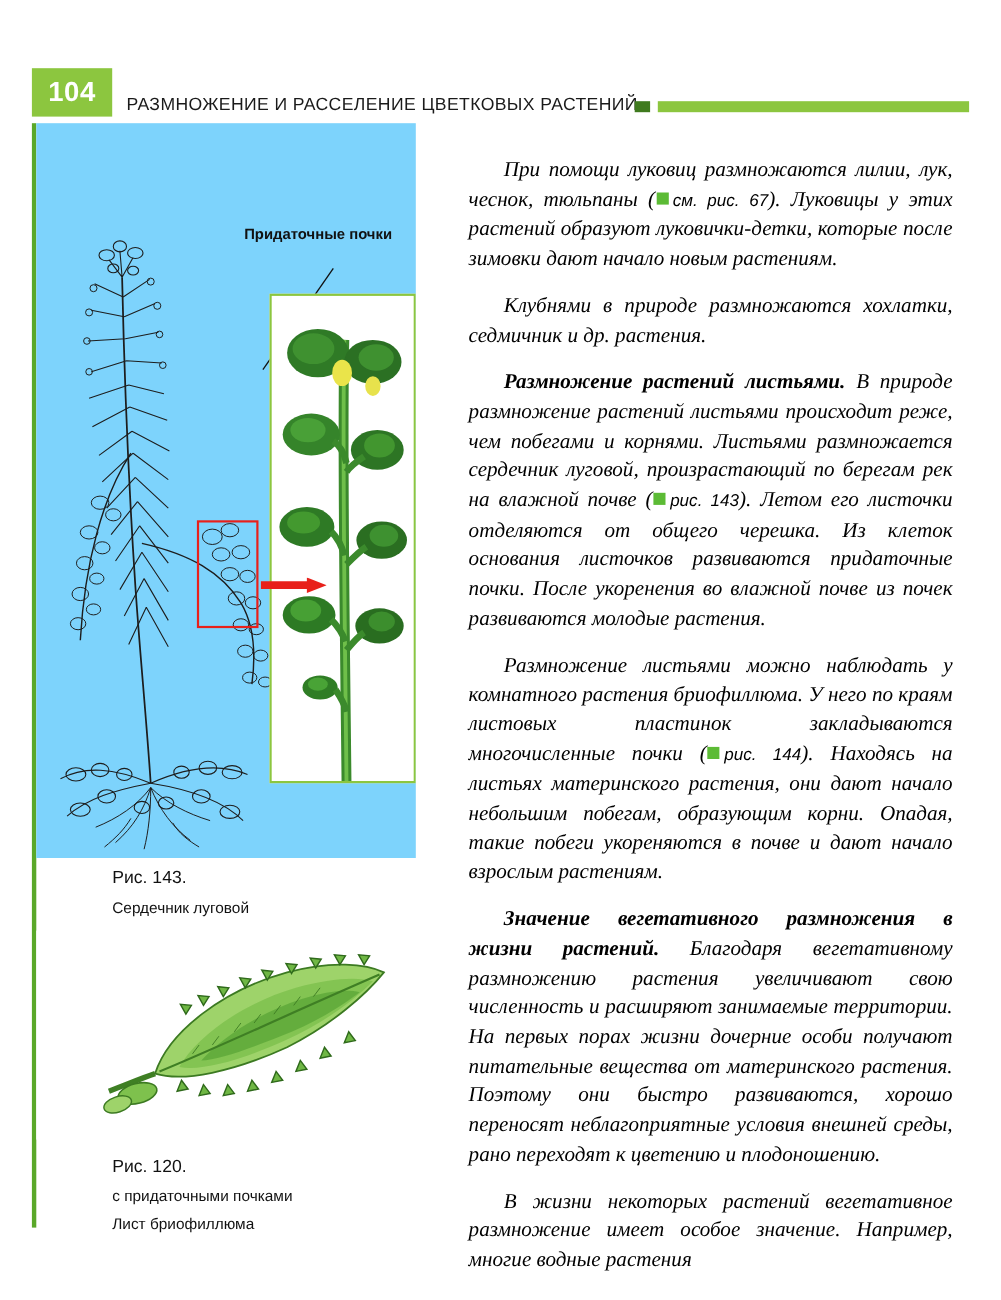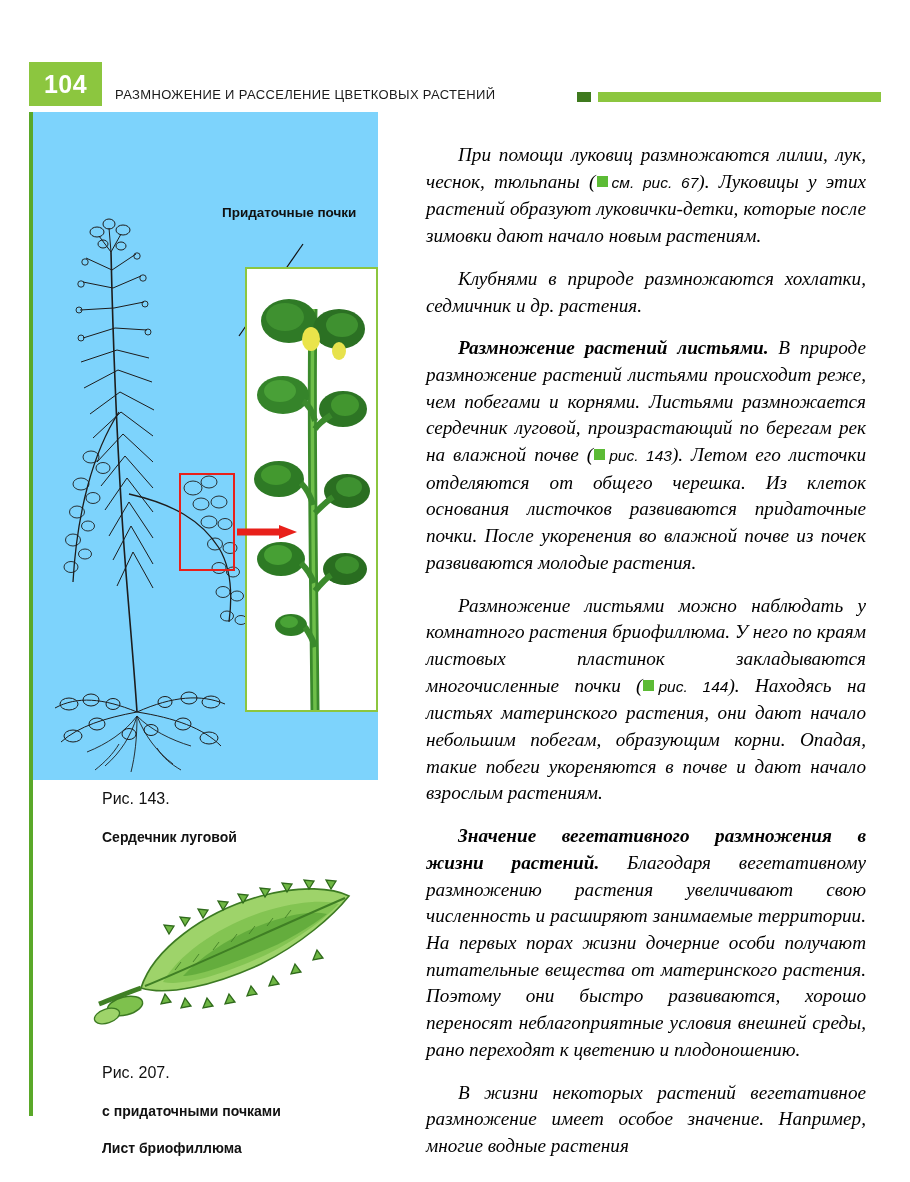--- a/index.html
+++ b/index.html
@@ -53,21 +53,21 @@
     display: flex;
     align-items: center;
     justify-content: center;
     letter-spacing: 0.5px;
   }
   .header-title {
     position: absolute;
     left: 86px;
     top: 25px;
     font-family: "Liberation Sans", sans-serif;
-    font-size: 13px;
+    font-size: 16px;
     letter-spacing: 0.35px;
     color: #1a1a1a;
     text-transform: uppercase;
     white-space: nowrap;
   }
   .header-bar-dark {
     position: absolute;
     right: 290px;
     top: 30px;
     width: 14px;
@@ -109,21 +109,21 @@
   }
 
   .fig-caption {
     font-family: "Liberation Sans", sans-serif;
     color: #111;
     margin-left: 69px;
     margin-top: 8px;
     line-height: 1.35;
   }
   .fig-caption .num { font-size: 16px; font-weight: normal; }
-  .fig-caption .name { font-size: 14px; font-weight: bold; display: block; margin-top: 18px; }
+  .fig-caption .name { font-size: 14px; font-weight: normal; display: block; margin-top: 6px; }
 
   .fig-caption.f144 { margin-left: 69px; margin-top: 14px; }
 
   
   .callout-label {
     position: absolute;
     left: 189px;
     top: 93px;
     width: 150px;
     font-family: "Liberation Sans", sans-serif;
@@ -438,21 +438,21 @@
         <ellipse cx="74" cy="158" rx="13" ry="7" fill="#9ed36a" stroke="#3c7a22" stroke-width="1.3" transform="rotate(-18 74 158)"></ellipse>
 
         <g stroke="#3c7a22" stroke-width="0.8">
           <path d="M180 92 l 6 -8 M198 84 l 6 -8 M216 76 l 6 -8 M234 68 l 6 -8 M252 60 l 6 -8"></path>
           <path d="M160 104 l 6 -8 M142 112 l 6 -8"></path>
         </g>
       </svg>
     </div>
 
     <div class="fig-caption f144">
-      <span class="num">Рис. 207.</span>
+      <span class="num">Рис. 120.</span>
       <span class="name">с придаточными почками</span>
       <span class="name">Лист бриофиллюма</span>
     </div>
 
   </div>
 
   <div class="right-col">
 
     <p><span>При помощи луковиц размножаются лилии, лук, чеснок, тюльпаны (</span><span class="sq"></span><span class="ref">см. рис. 67</span><span>). Луковицы у этих растений образуют луковички-детки, которые после зимовки дают начало новым растениям.</span></p>
 

